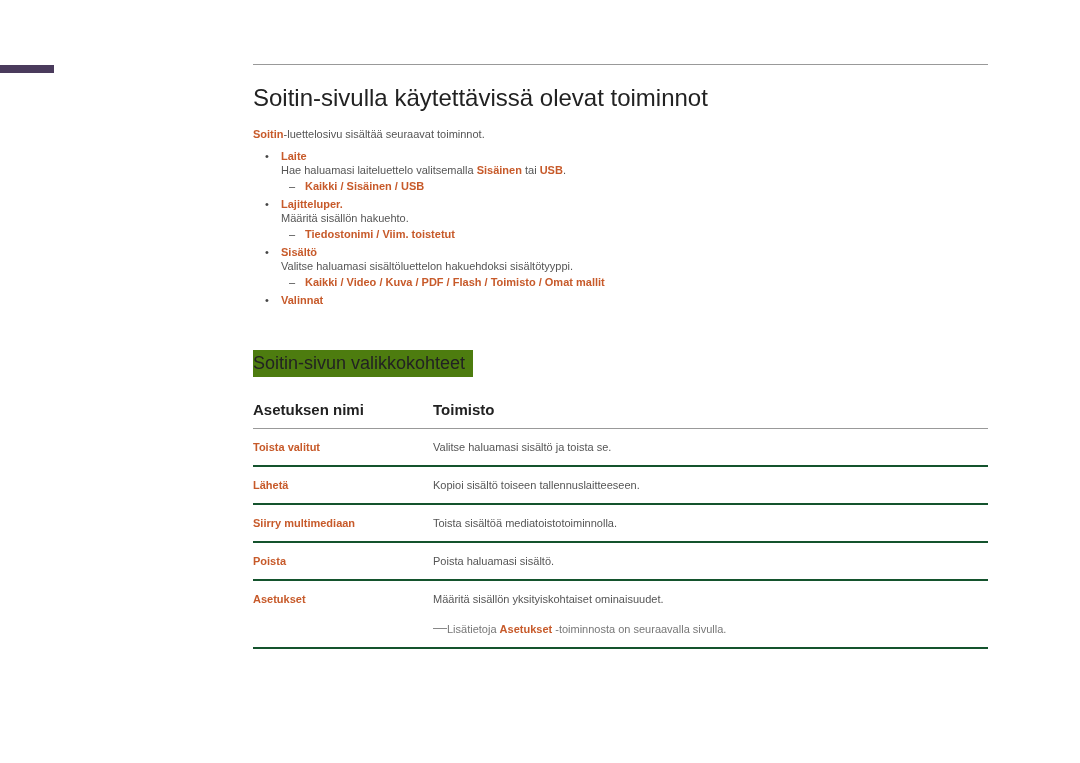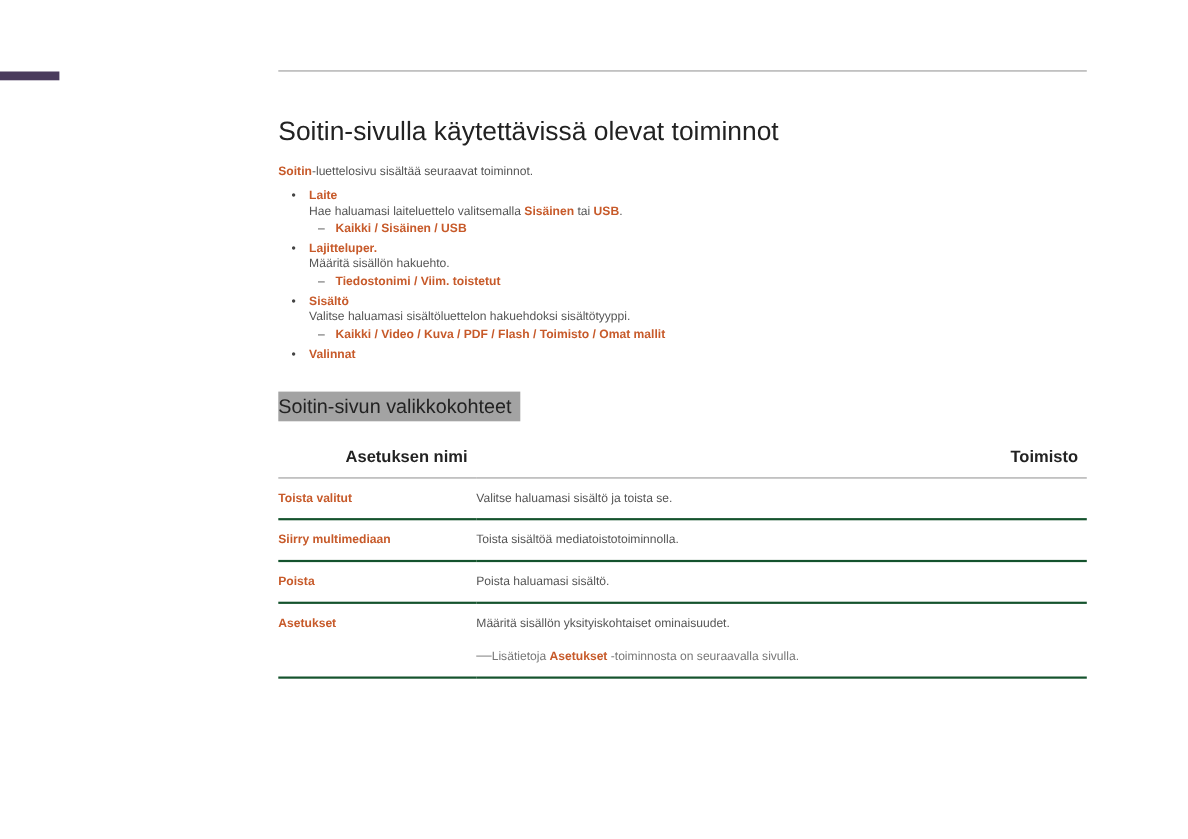--- a/index.html
+++ b/index.html
@@ -23,21 +23,21 @@
     position: absolute;
     left: 253px;
     top: 64px;
     width: 735px;
     height: 1px;
     background: #999;
   }
   .content {
     position: absolute;
     left: 253px;
-    top: 106px;
+    top: 84px;
     width: 735px;
   }
   h1 {
     font-size: 24px;
     font-weight: 400;
     color: #222;
     margin-bottom: 16px;
   }
   .intro {
     font-size: 11px;
@@ -90,34 +90,34 @@
   ul.sub > li::before {
     content: "‒";
     position: absolute;
     left: 8px;
     top: 0;
     color: #444;
     font-weight: 400;
   }
   .section-hl {
     display: inline-block;
-    background: #a3a3a3;
+    background: #4d7c0f;
     color: #222;
     font-size: 18px;
     font-weight: 400;
     padding: 3px 8px 3px 0;
-    margin-top: 24px;
+    margin-top: 40px;
     margin-bottom: 14px;
   }
   table {
     width: 100%;
     border-collapse: collapse;
   }
   th {
-    text-align: right;
+    text-align: left;
     font-size: 15px;
     font-weight: 700;
     color: #222;
     padding: 10px 8px 10px 0;
     border-bottom: 1px solid #999;
   }
   th:first-child { width: 180px; }
   td {
     font-size: 11px;
     padding: 12px 8px 12px 0;
@@ -195,20 +195,24 @@
         <th>Asetuksen nimi</th>
         <th>Toimisto</th>
       </tr>
     </thead>
     <tbody>
       <tr>
         <td class="name">Toista valitut</td>
         <td class="desc">Valitse haluamasi sisältö ja toista se.</td>
       </tr>
       <tr>
+        <td class="name">Lähetä</td>
+        <td class="desc">Kopioi sisältö toiseen tallennuslaitteeseen.</td>
+      </tr>
+      <tr>
         <td class="name">Siirry multimediaan</td>
         <td class="desc">Toista sisältöä mediatoistotoiminnolla.</td>
       </tr>
       <tr>
         <td class="name">Poista</td>
         <td class="desc">Poista haluamasi sisältö.</td>
       </tr>
       <tr>
         <td class="name">Asetukset</td>
         <td class="desc">

